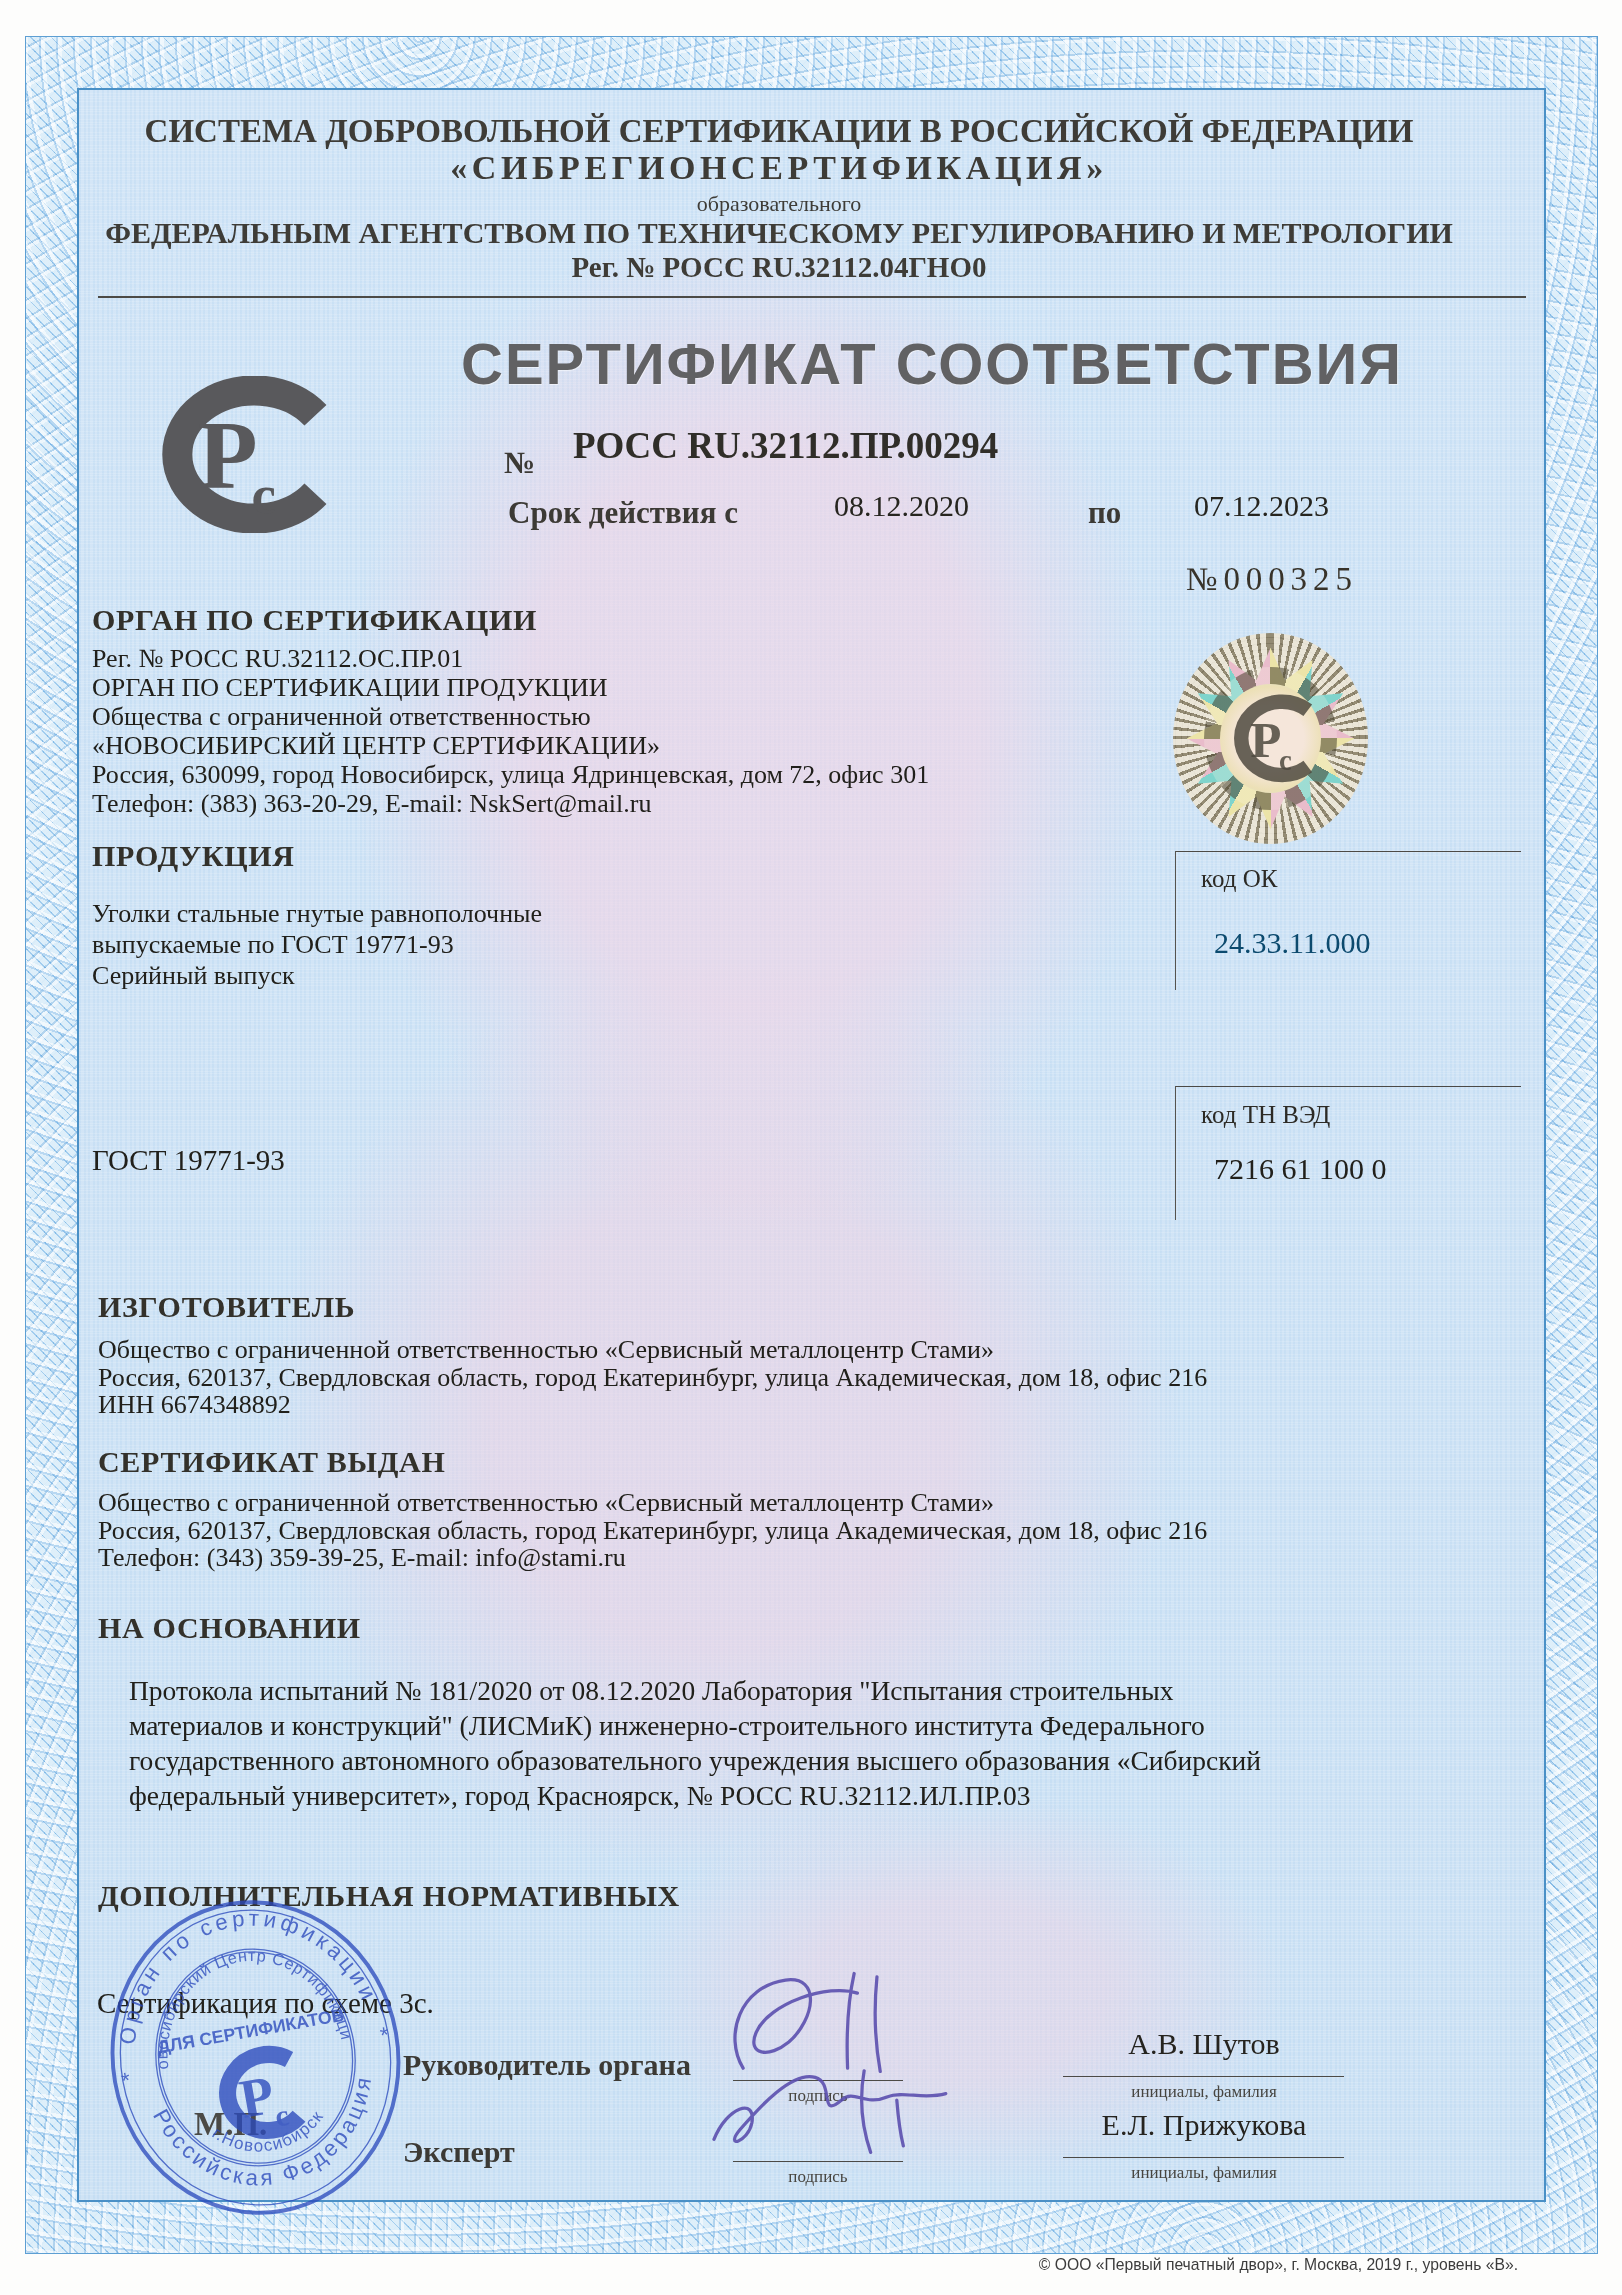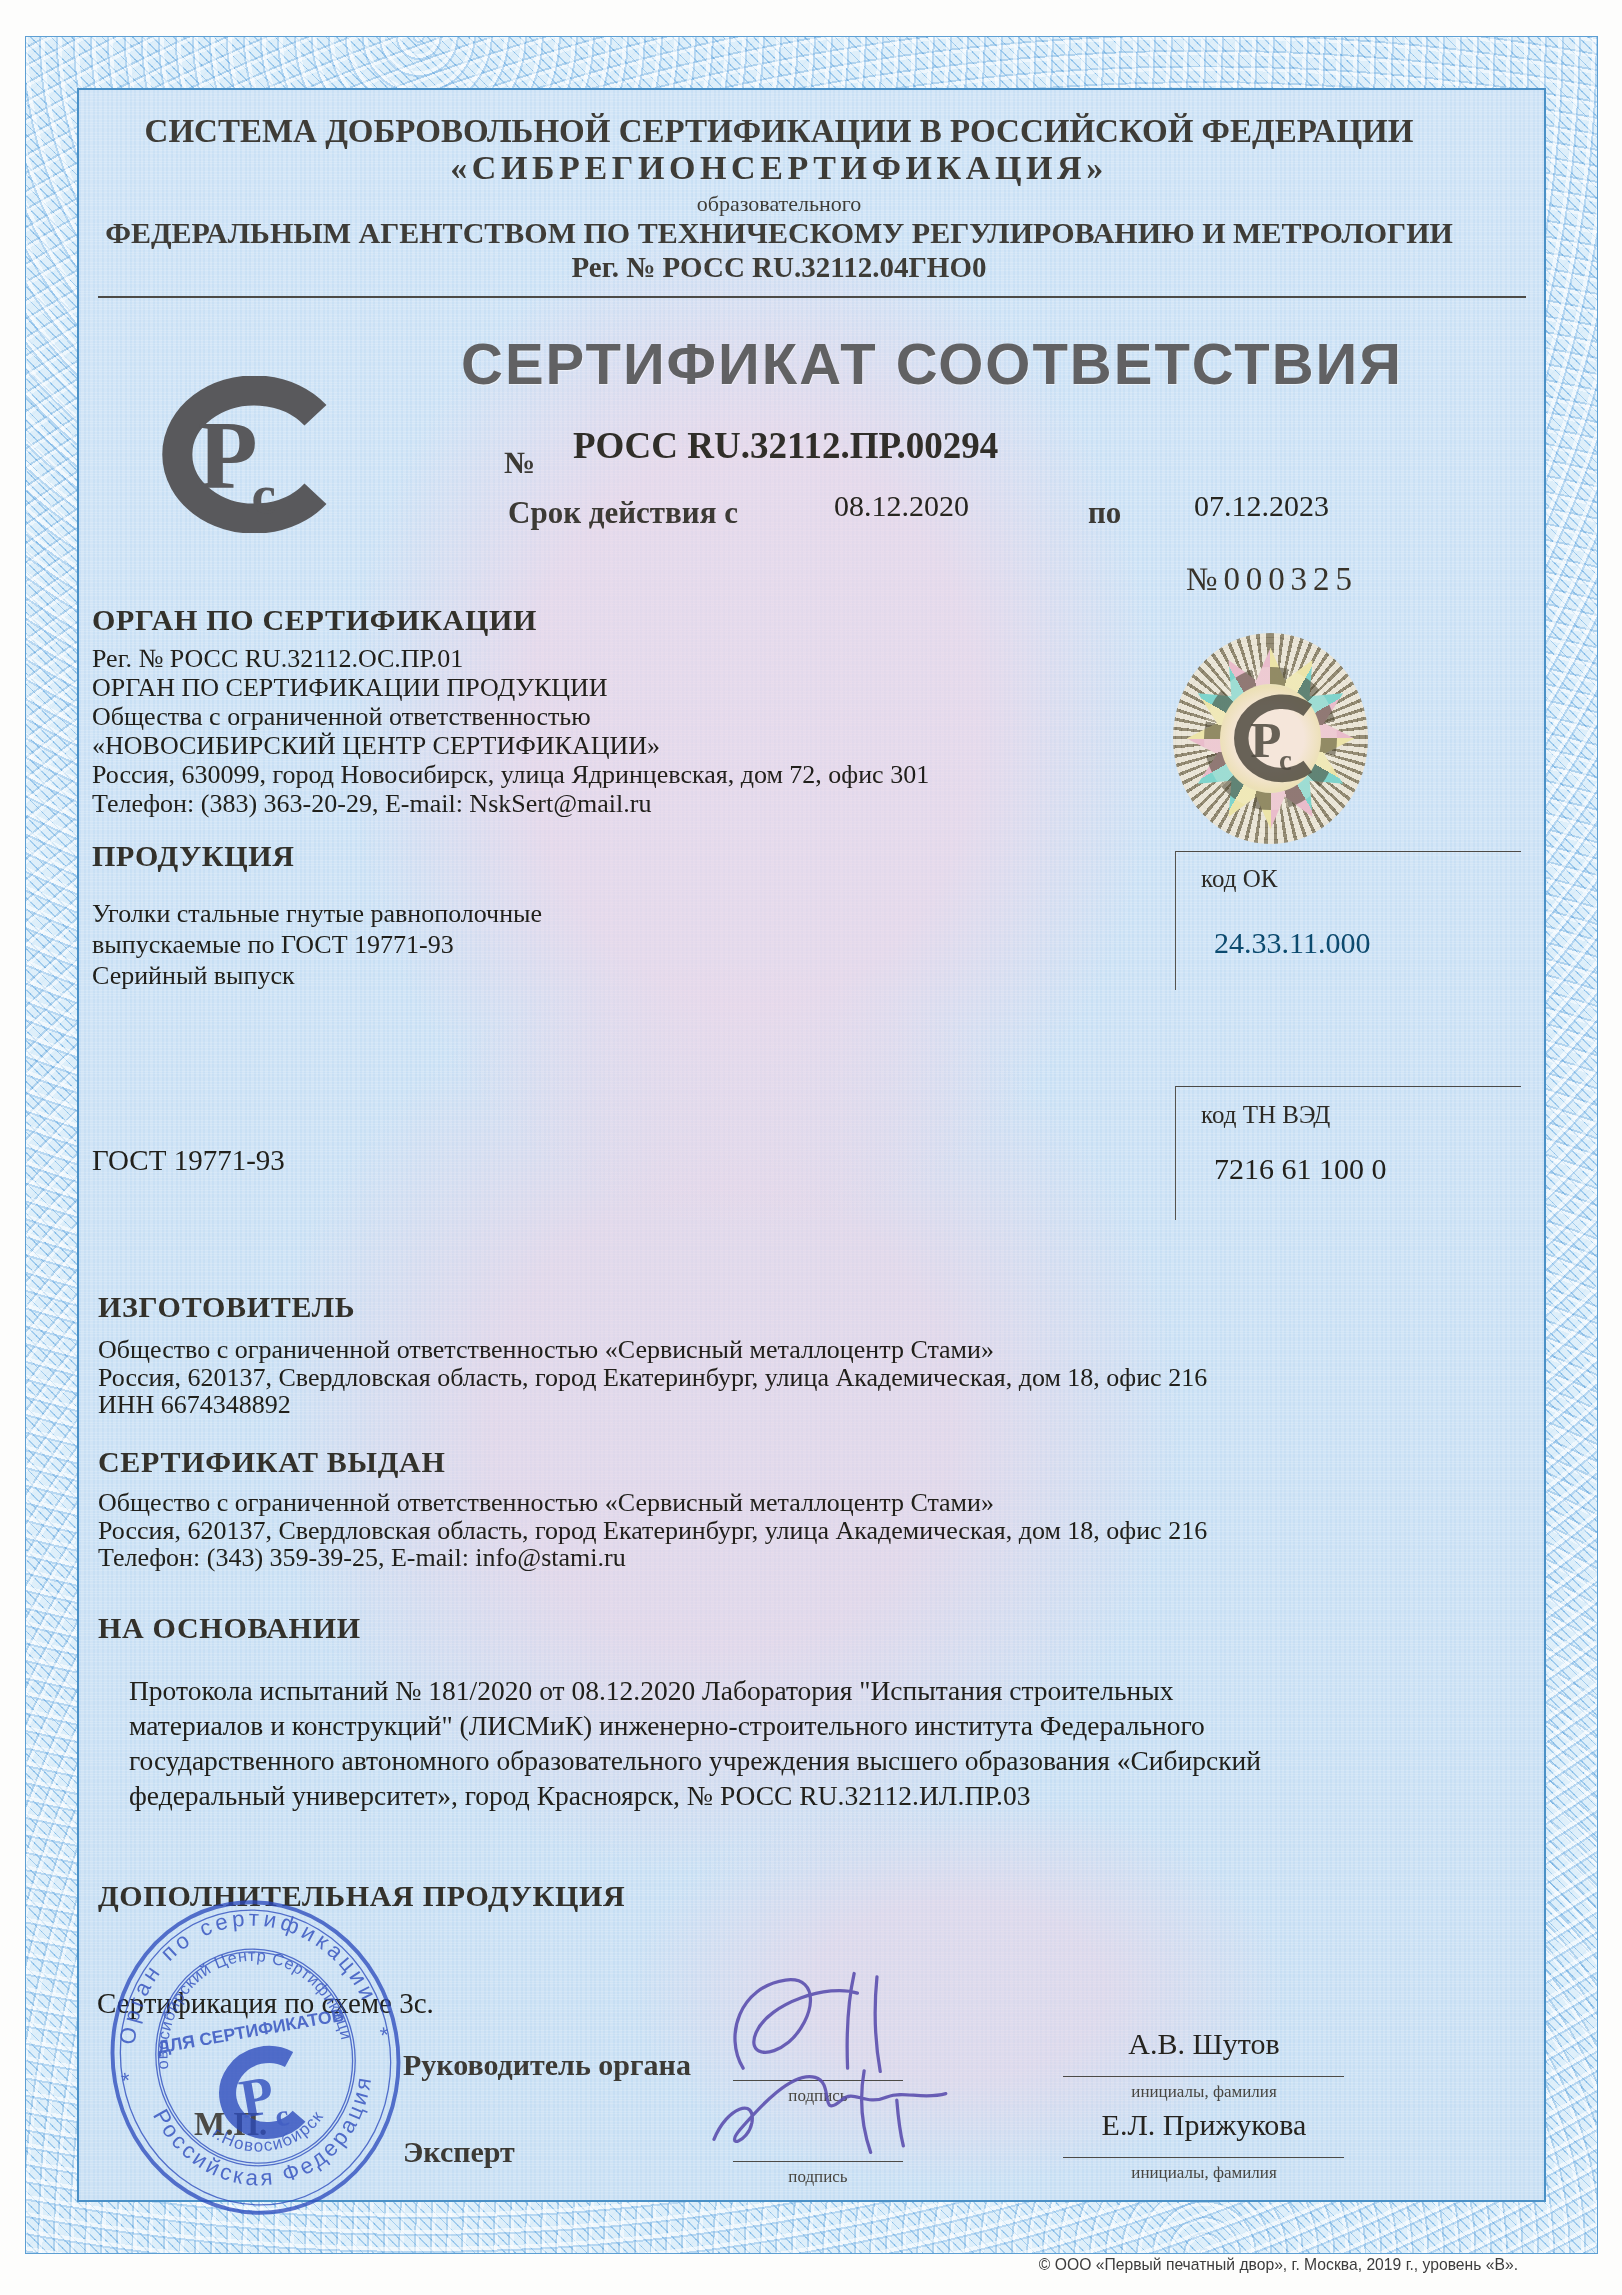--- a/index.html
+++ b/index.html
@@ -139,21 +139,21 @@
   </div>
 
   <div class="t sec" style="left:98px;top:1611px;">НА ОСНОВАНИИ</div>
   <div class="t lines" style="left:98px;top:1673px;font-size:27.5px;line-height:35px;color:#21201b;margin-left:31px;">
     <div>Протокола испытаний № 181/2020 от 08.12.2020 Лаборатория "Испытания строительных</div>
     <div>материалов и конструкций" (ЛИСМиК) инженерно-строительного института Федерального</div>
     <div>государственного автономного образовательного учреждения высшего образования «Сибирский</div>
     <div>федеральный университет», город Красноярск, № РОСС RU.32112.ИЛ.ПР.03</div>
   </div>
 
-  <div class="t sec" style="left:98px;top:1879px;">ДОПОЛНИТЕЛЬНАЯ ПРОДУКЦИЯ</div>
+  <div class="t sec" style="left:98px;top:1879px;">ДОПОЛНИТЕЛЬНАЯ НОРМАТИВНЫХ</div>
   <div class="t" style="left:97px;top:1987px;font-size:29px;color:#21201b;">Сертификация по схеме 3с.</div>
 
   <div class="t b" style="left:194px;top:2106px;font-size:33px;color:#4b4a46;">М.П.</div>
 
   <svg class="stamp" viewBox="0 0 460 500">
     <g fill="none" stroke="#2b4abc" stroke-opacity="0.9">
       <ellipse cx="230" cy="250" rx="218" ry="238" stroke-width="6"></ellipse>
       <ellipse cx="230" cy="250" rx="206" ry="226" stroke-width="2"></ellipse>
       <ellipse cx="230" cy="250" rx="152" ry="166" stroke-width="2"></ellipse>
       <ellipse cx="230" cy="250" rx="148" ry="162" stroke-width="2"></ellipse>

